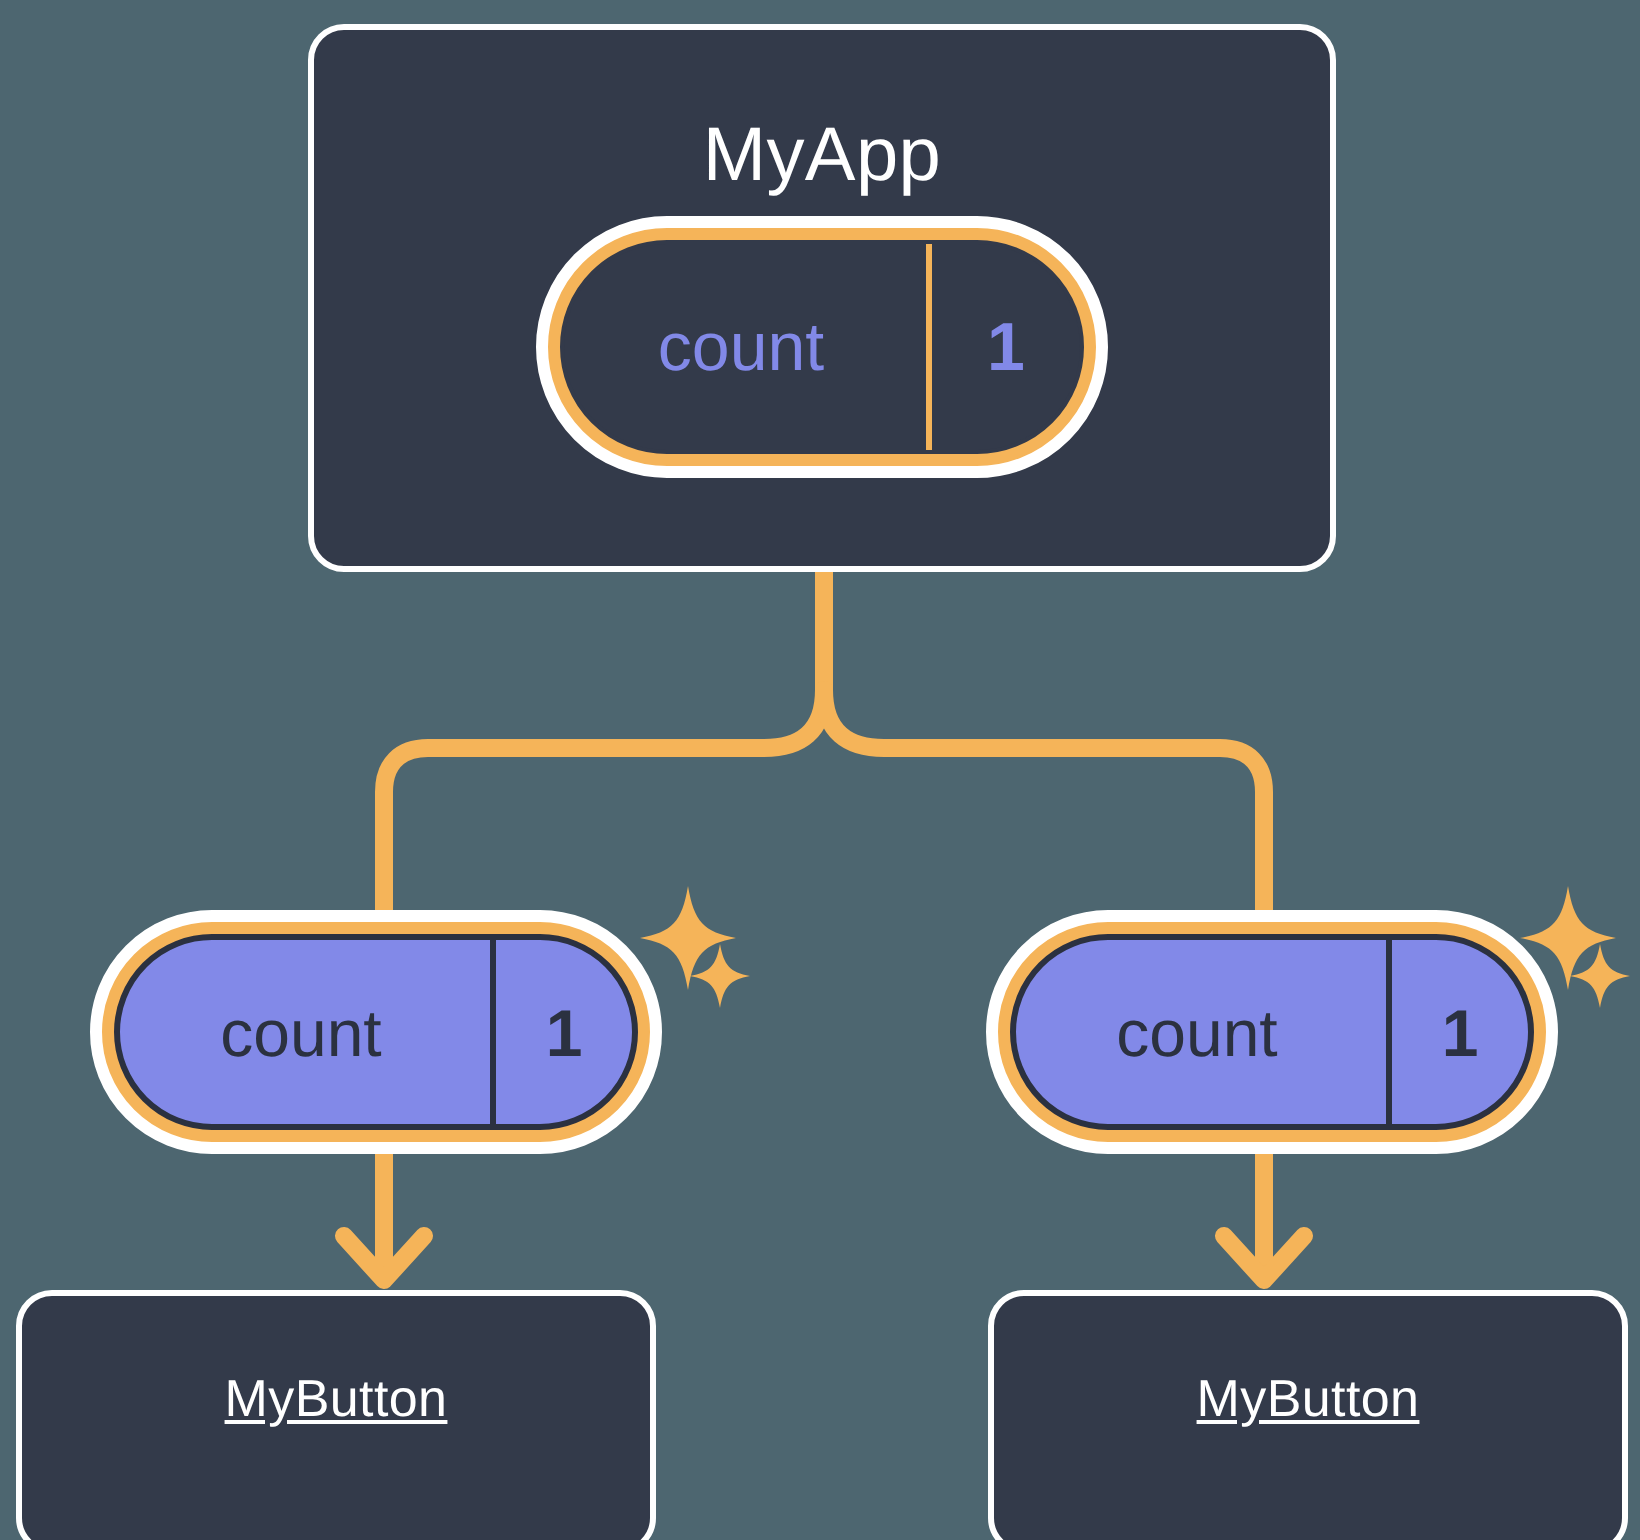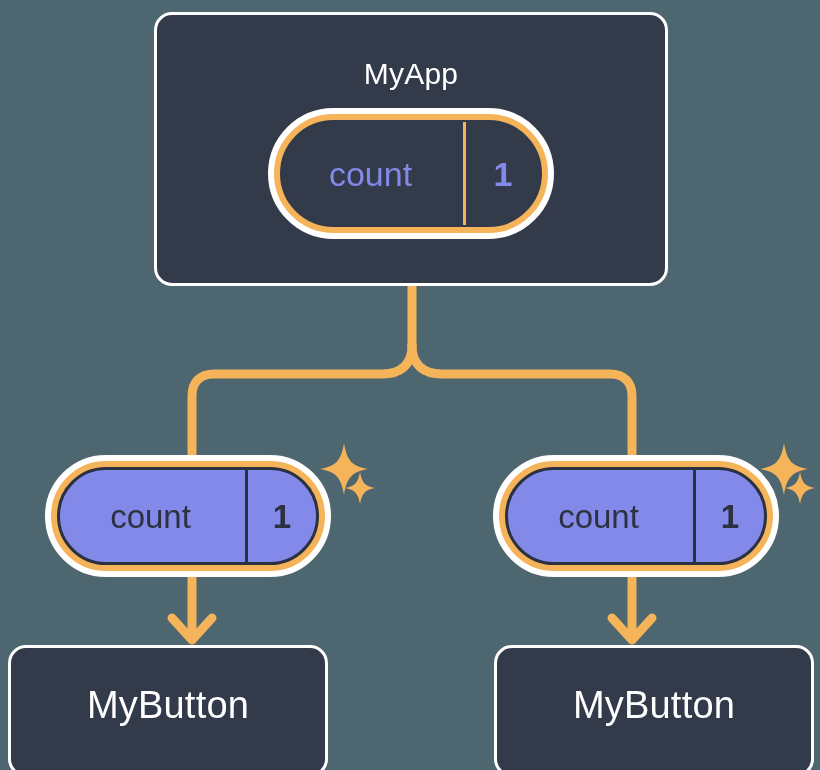--- a/index.html
+++ b/index.html
@@ -35,25 +35,25 @@
     left: 0;
     right: 0;
     text-align: center;
     color: #ffffff;
     font-size: 38px;
     font-weight: 400;
     letter-spacing: 0.2px;
     white-space: nowrap;
   }
   #app-box   { left: 154px; top: 12px;  width: 514px; height: 274px; }
-  #app-title { top: 42px; font-size: 30px; }
+  #app-title { top: 42px; font-size: 38px; }
   #btn-box-left  { left: 8px;   top: 645px; width: 320px; height: 132px; }
   #btn-box-right { left: 494px; top: 645px; width: 320px; height: 132px; }
   #btn-title-left, #btn-title-right {
-    top: 36px; font-size: 38px;
+    top: 36px; font-size: 26px; text-decoration: underline;
   }
   
   .pill {
     position: absolute;
     box-sizing: border-box;
     border-radius: 999px;
     border: 6px solid #ffffff;
     background: #f5b459;
     display: flex;
     align-items: stretch;

